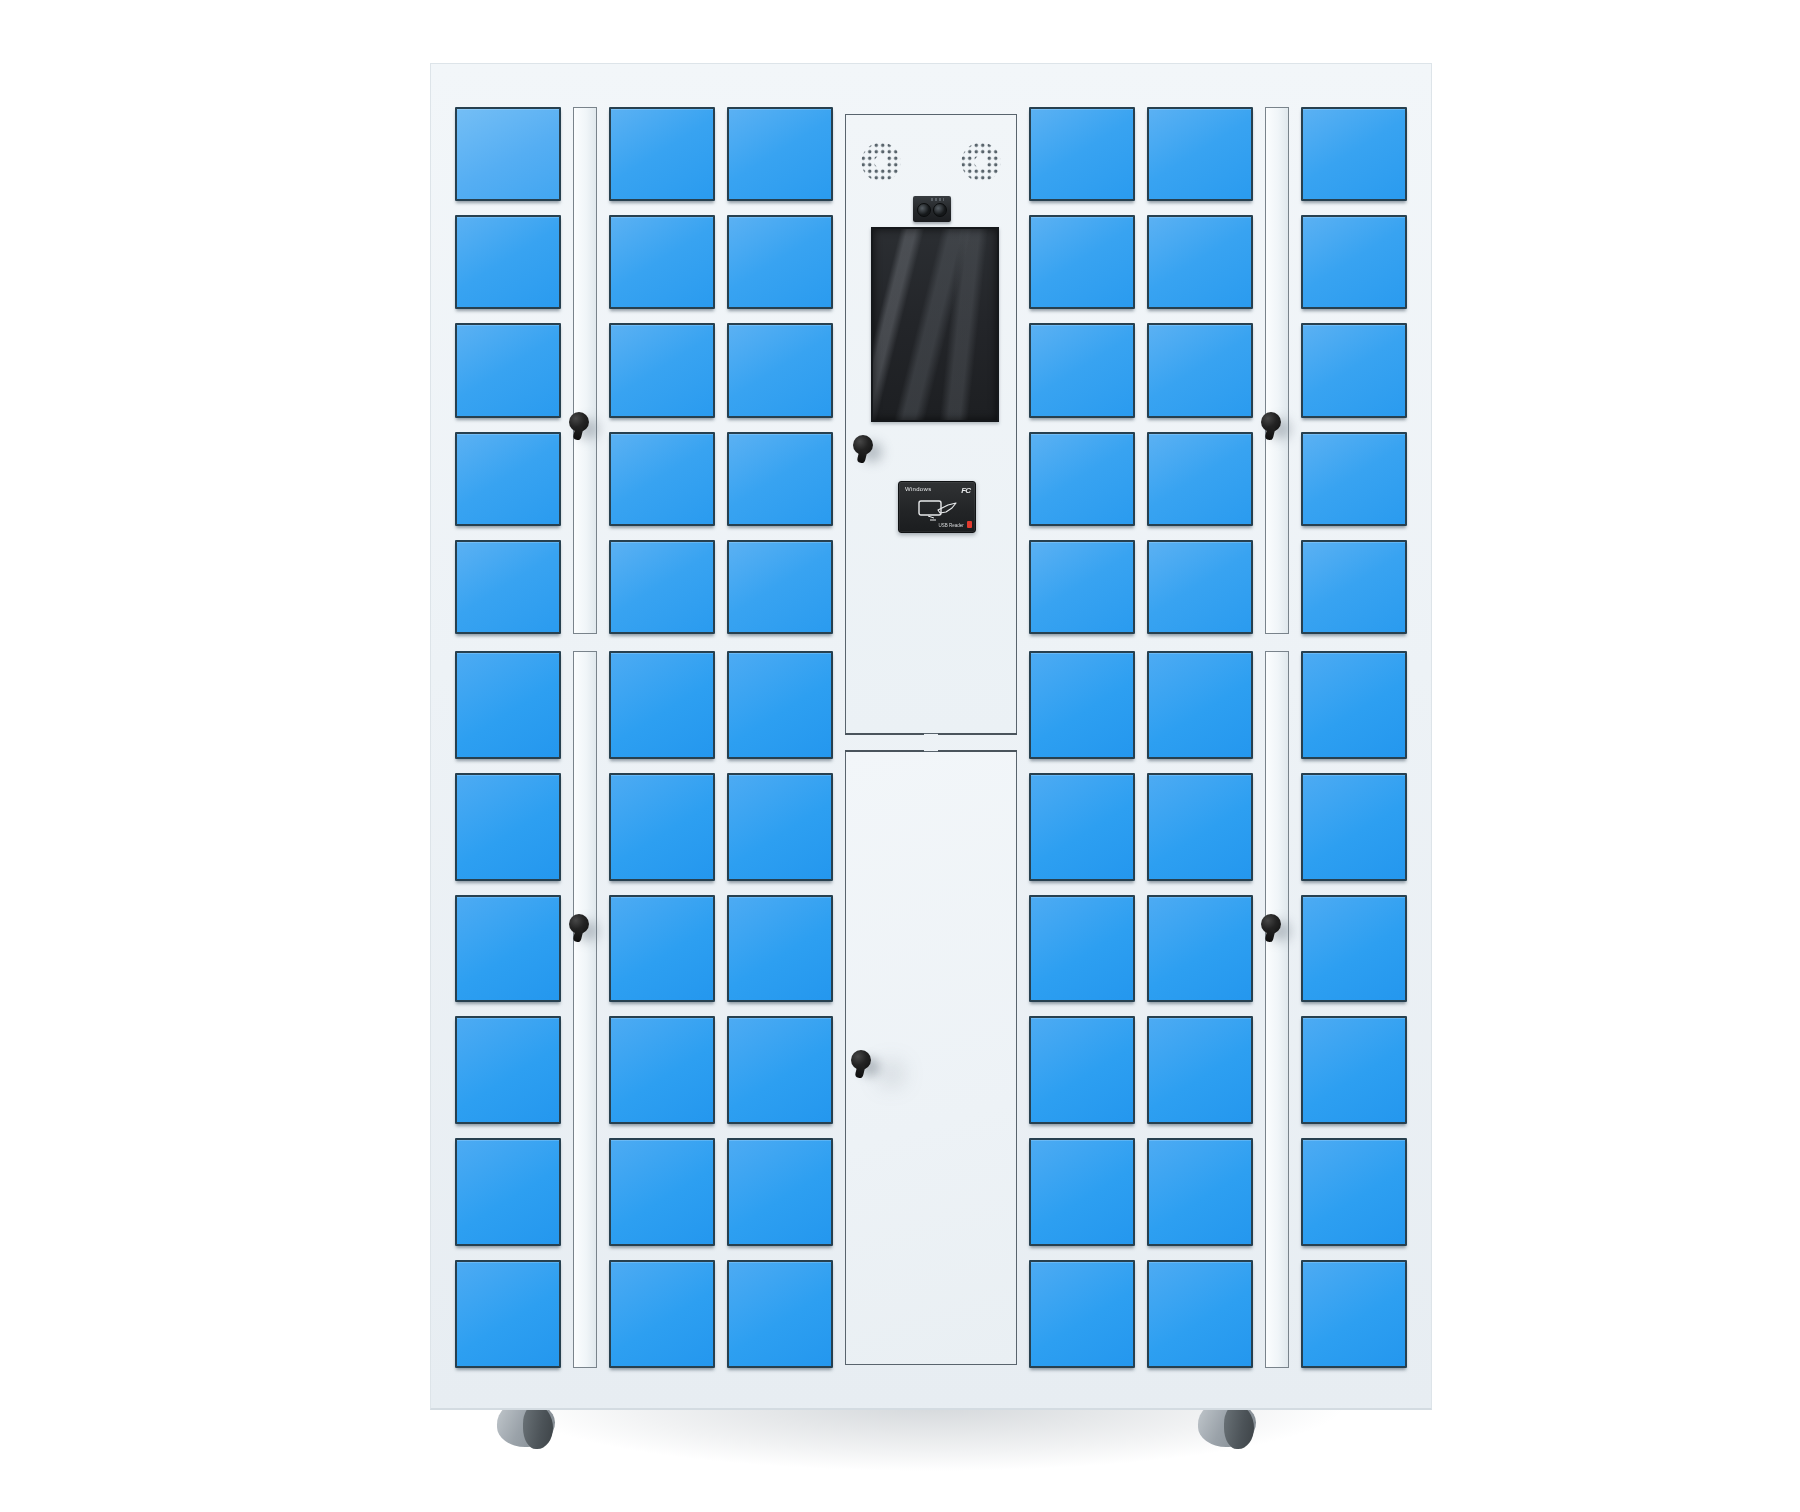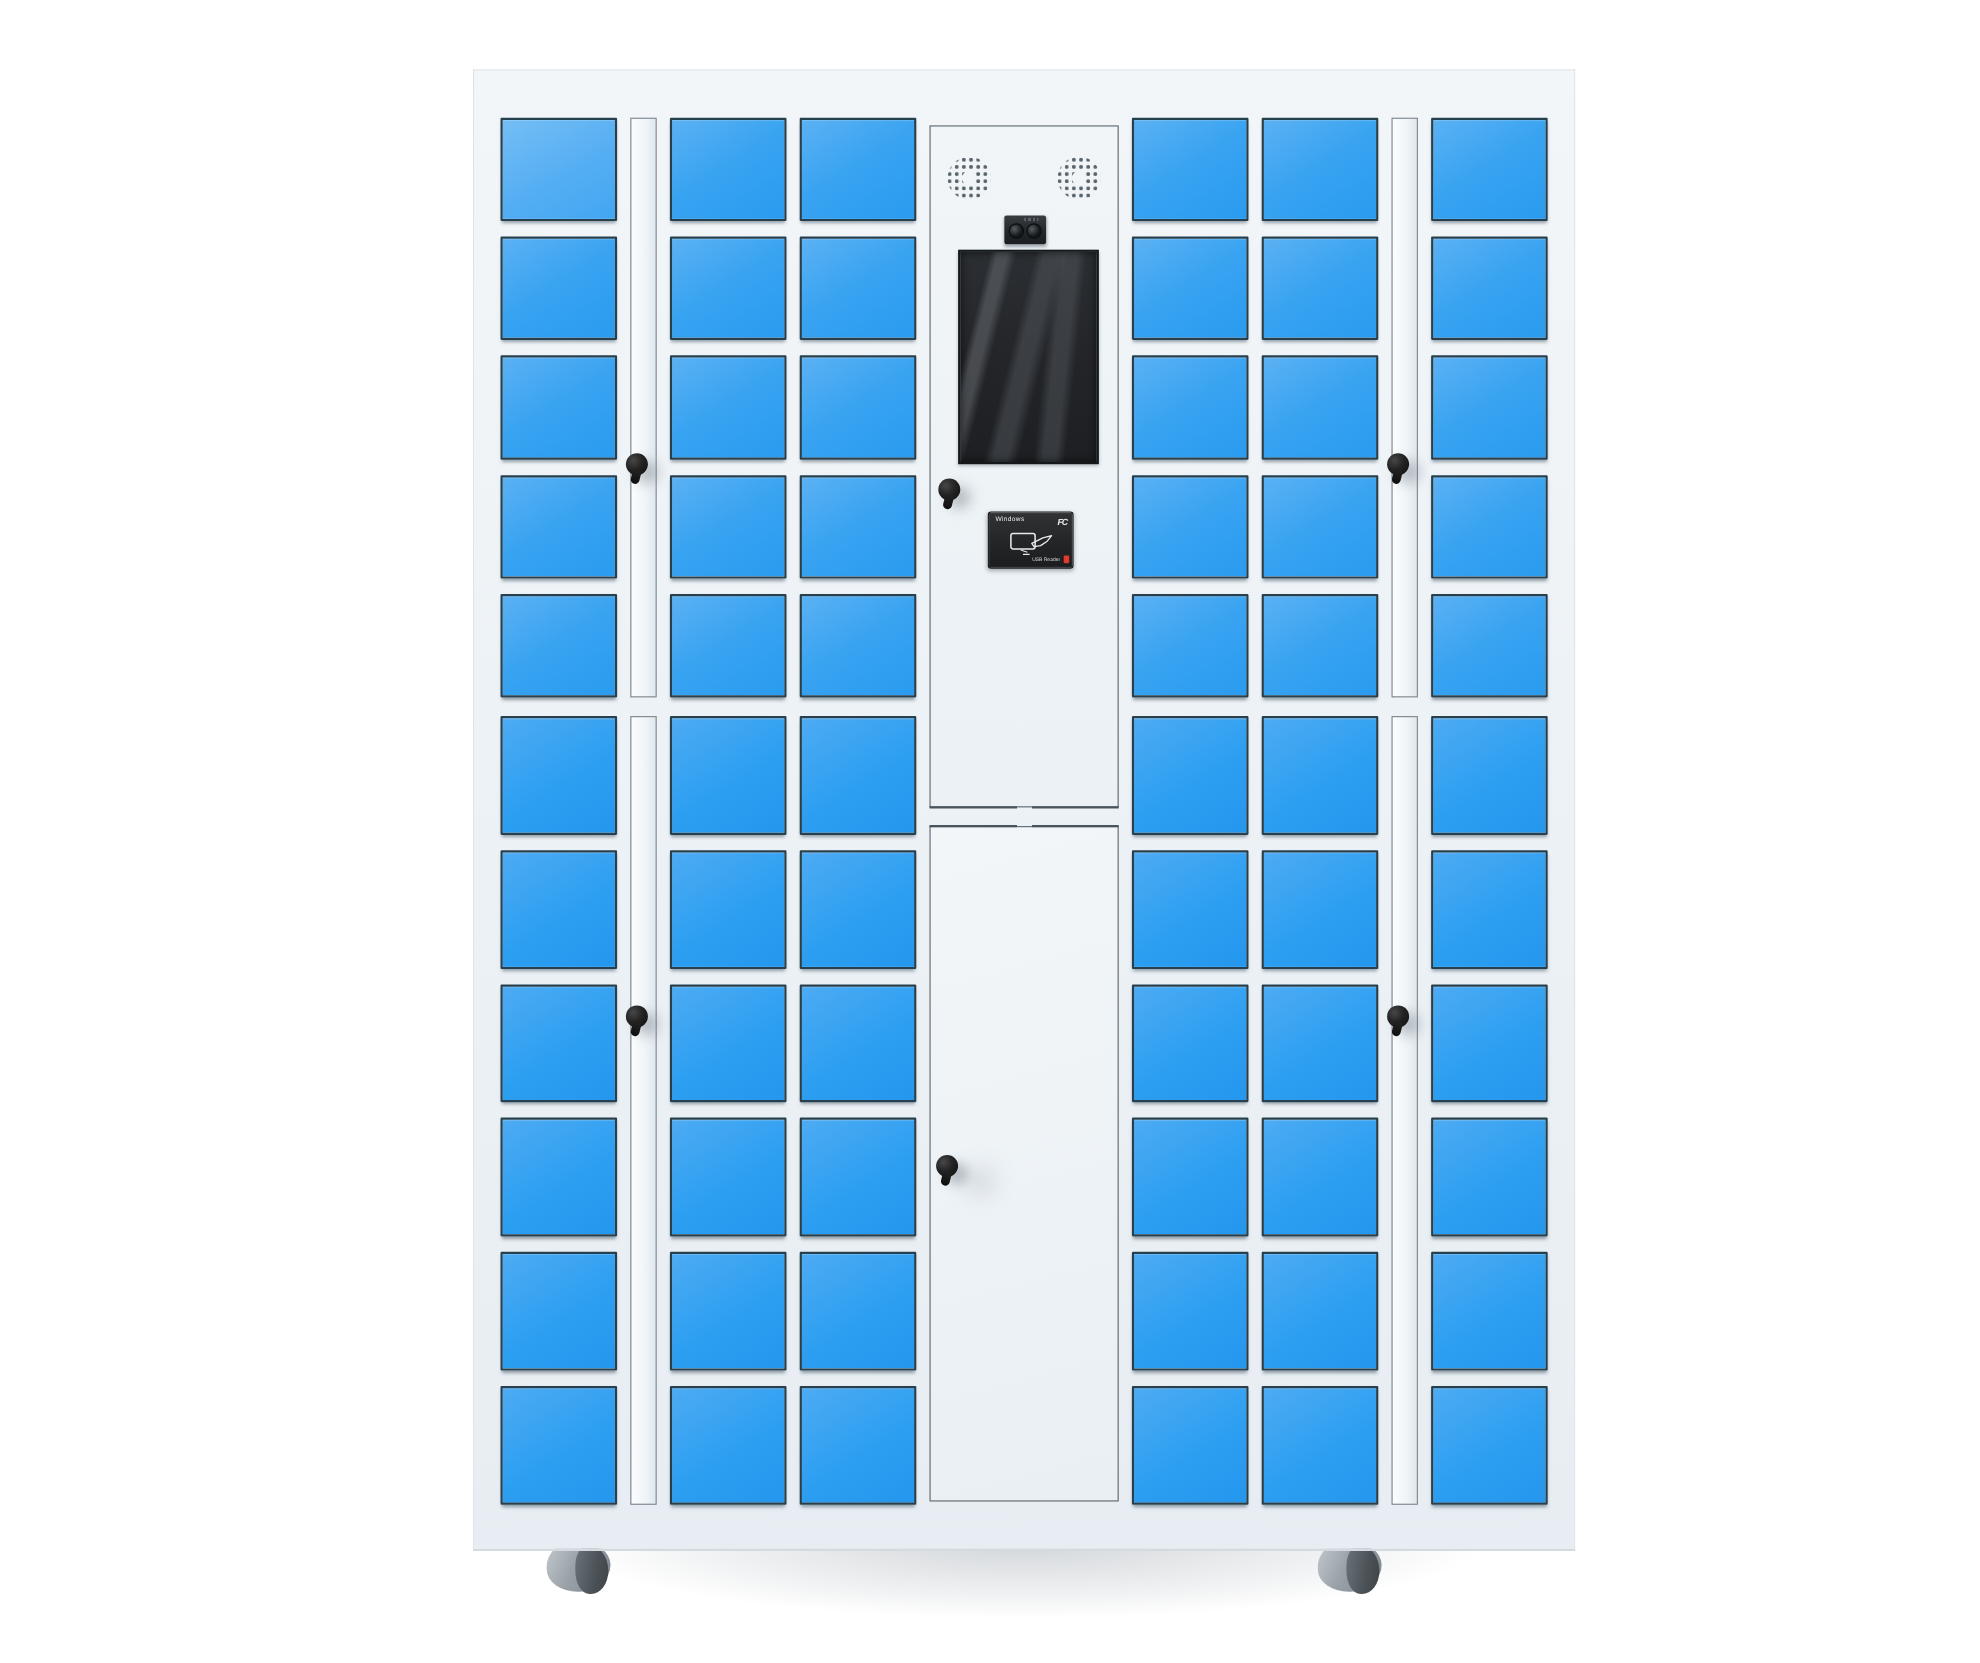--- a/index.html
+++ b/index.html
@@ -87,21 +87,21 @@
     background:repeating-linear-gradient(90deg,#5a6066 0 2px,transparent 2px 4px);}
 
   .screen{position:absolute;left:25px;top:112px;width:128px;height:195px;box-sizing:border-box;
     border:2px solid #15181b;
     background:
       linear-gradient(104deg, rgba(0,0,0,0) 0 16%, rgba(108,112,118,.50) 20% 25%, rgba(0,0,0,0) 30% 40%, rgba(88,93,99,.45) 45% 52%, rgba(0,0,0,0) 58%),
       linear-gradient(96deg, rgba(0,0,0,0) 0 60%, rgba(96,101,107,.38) 66% 74%, rgba(0,0,0,0) 80%),
       linear-gradient(180deg,#2b2e32 0%,#232529 50%,#1d1f22 100%);
     box-shadow:inset 0 0 8px rgba(0,0,0,.65), 0 2px 3px rgba(70,82,92,.35);}
 
-  .card-reader{position:absolute;left:52px;top:350px;width:78px;height:52px;box-sizing:border-box;
+  .card-reader{position:absolute;left:52px;top:366px;width:78px;height:52px;box-sizing:border-box;
     background:linear-gradient(180deg,#303234 0%,#222426 60%,#1b1d1f 100%);
     border:1px solid #101214;border-radius:3px;
     box-shadow:0 2px 4px rgba(70,82,92,.45), inset 0 0 0 1px rgba(255,255,255,.06);
     color:#e8eaec;}
   .cr-top{display:flex;justify-content:space-between;align-items:flex-start;padding:4px 5px 0 6px;}
   .cr-brand{font-size:6px;letter-spacing:.3px;}
   .cr-cert{font-size:8px;font-weight:bold;font-style:italic;letter-spacing:-1px;}
   .cr-icon{position:absolute;left:19px;top:14px;}
   .cr-bottom{position:absolute;right:3px;bottom:4px;display:flex;align-items:center;gap:2px;}
   .cr-port{font-size:5px;transform:scale(.9);color:#d8dadc;white-space:nowrap;}

